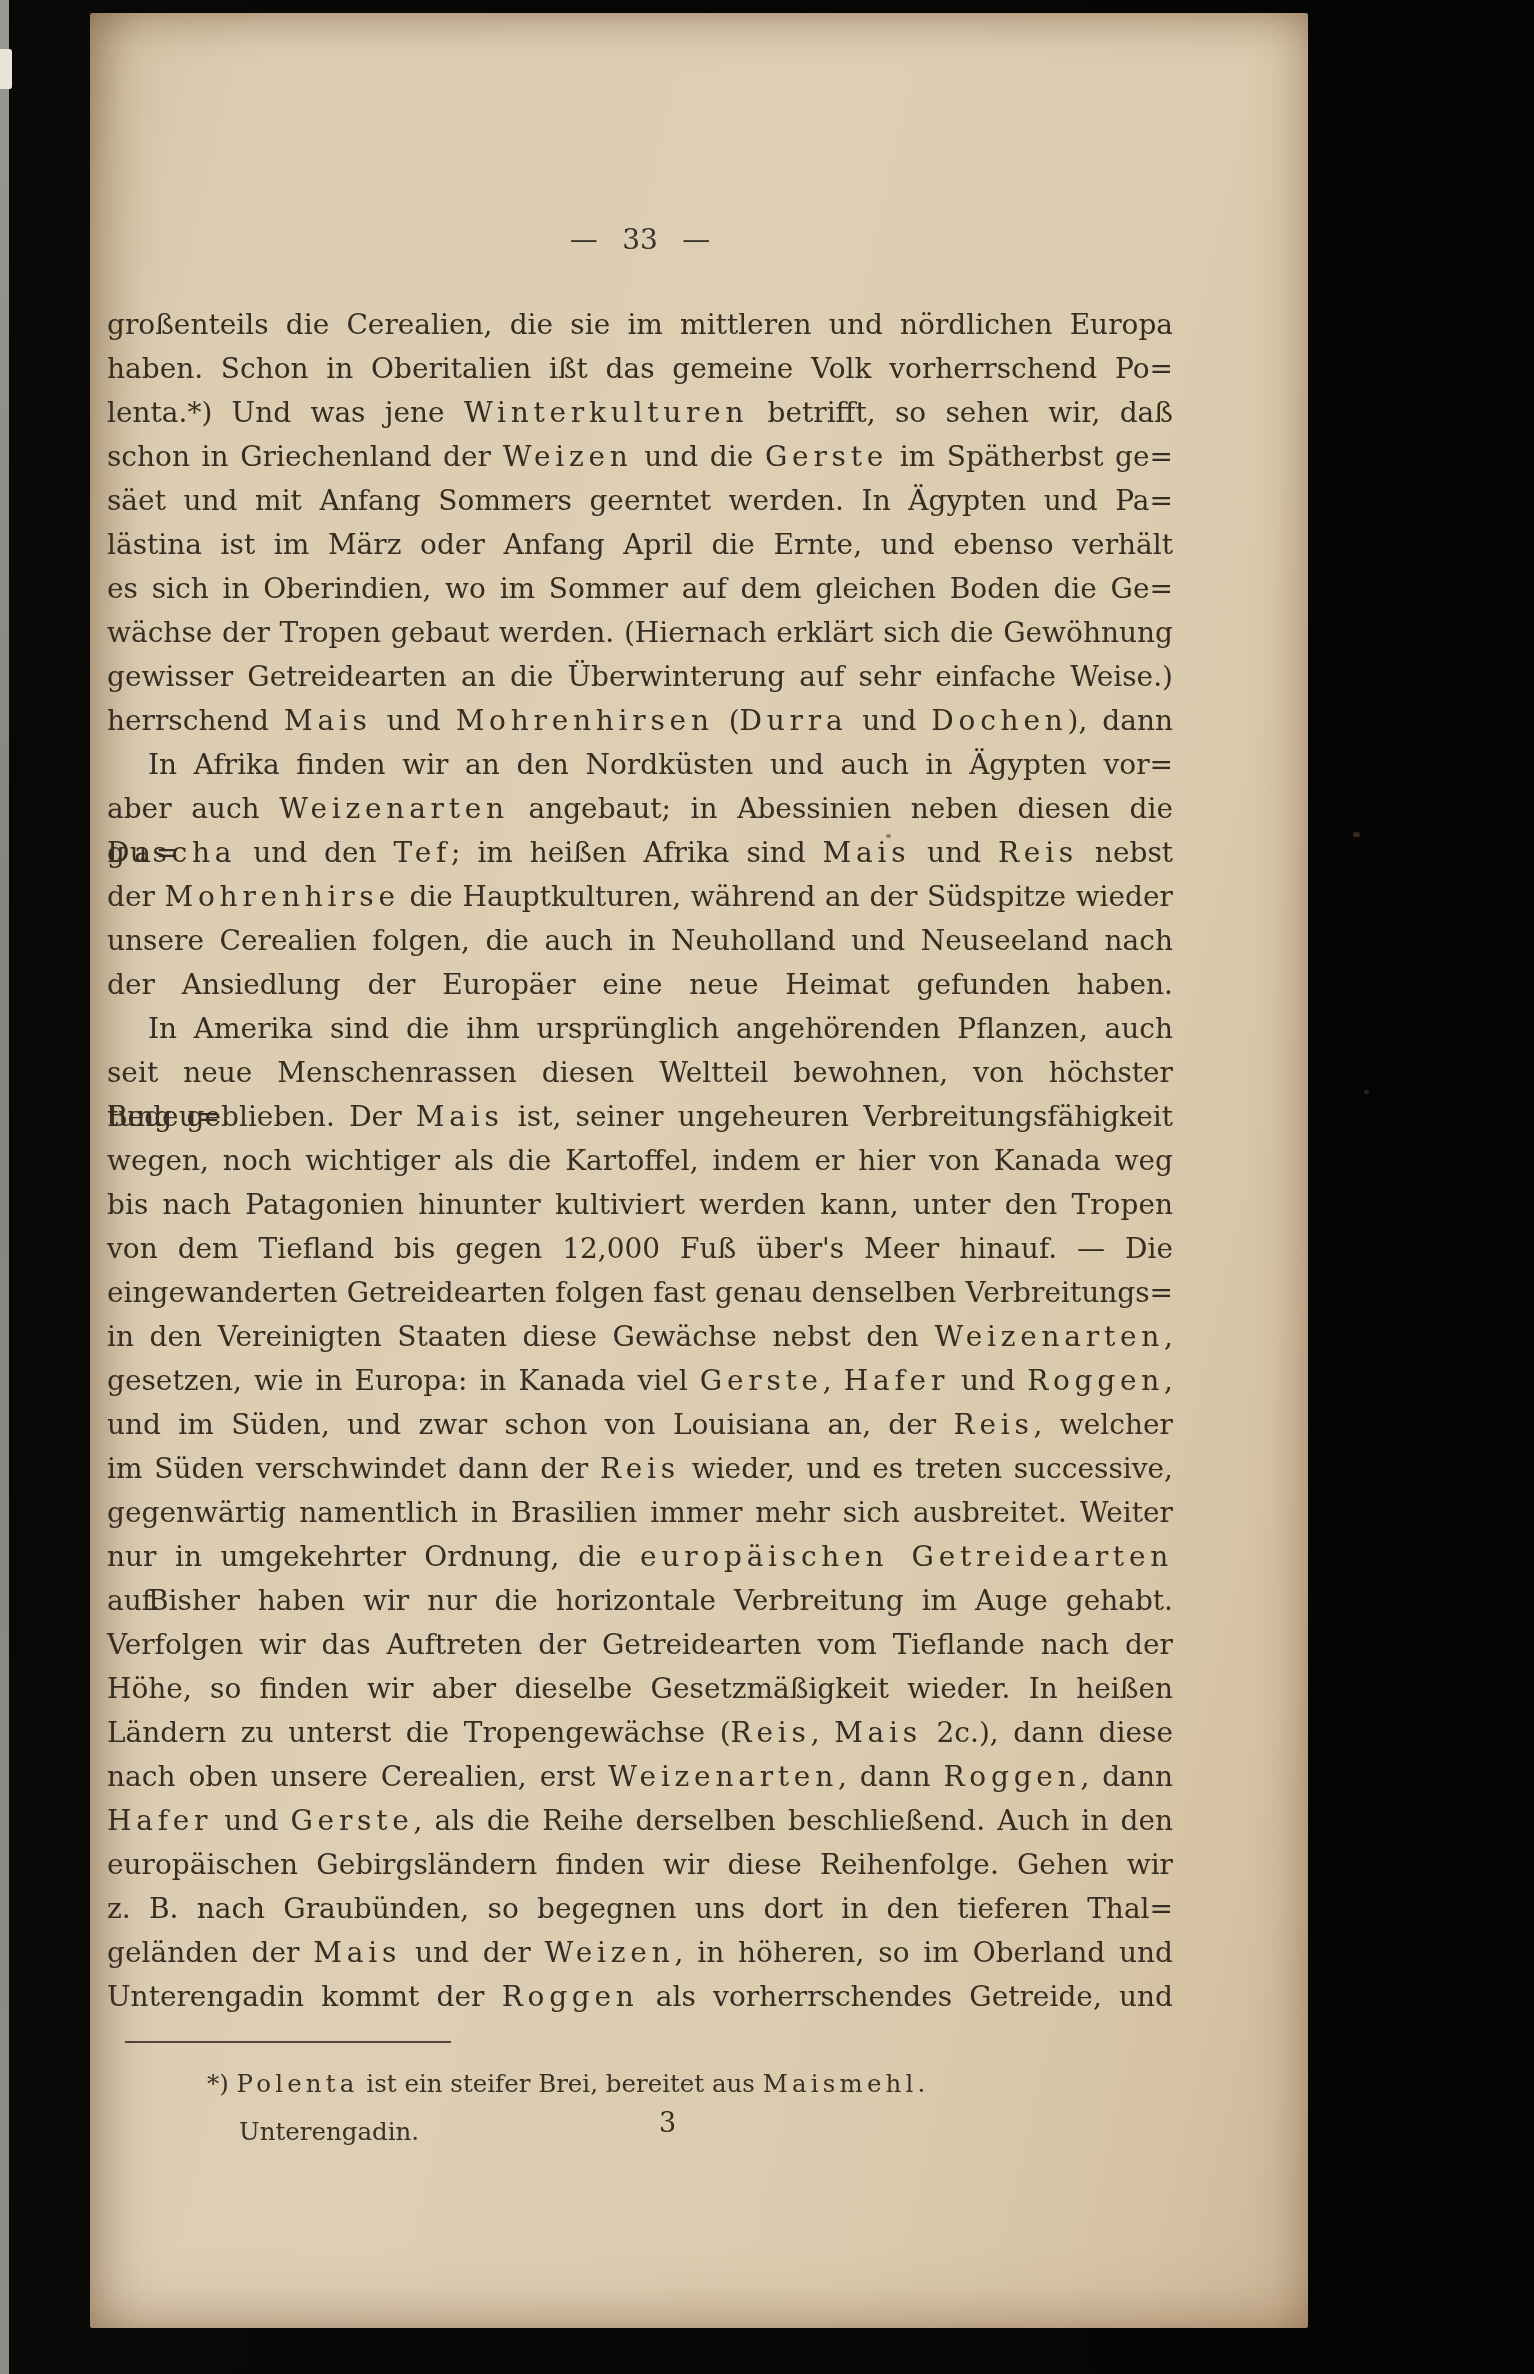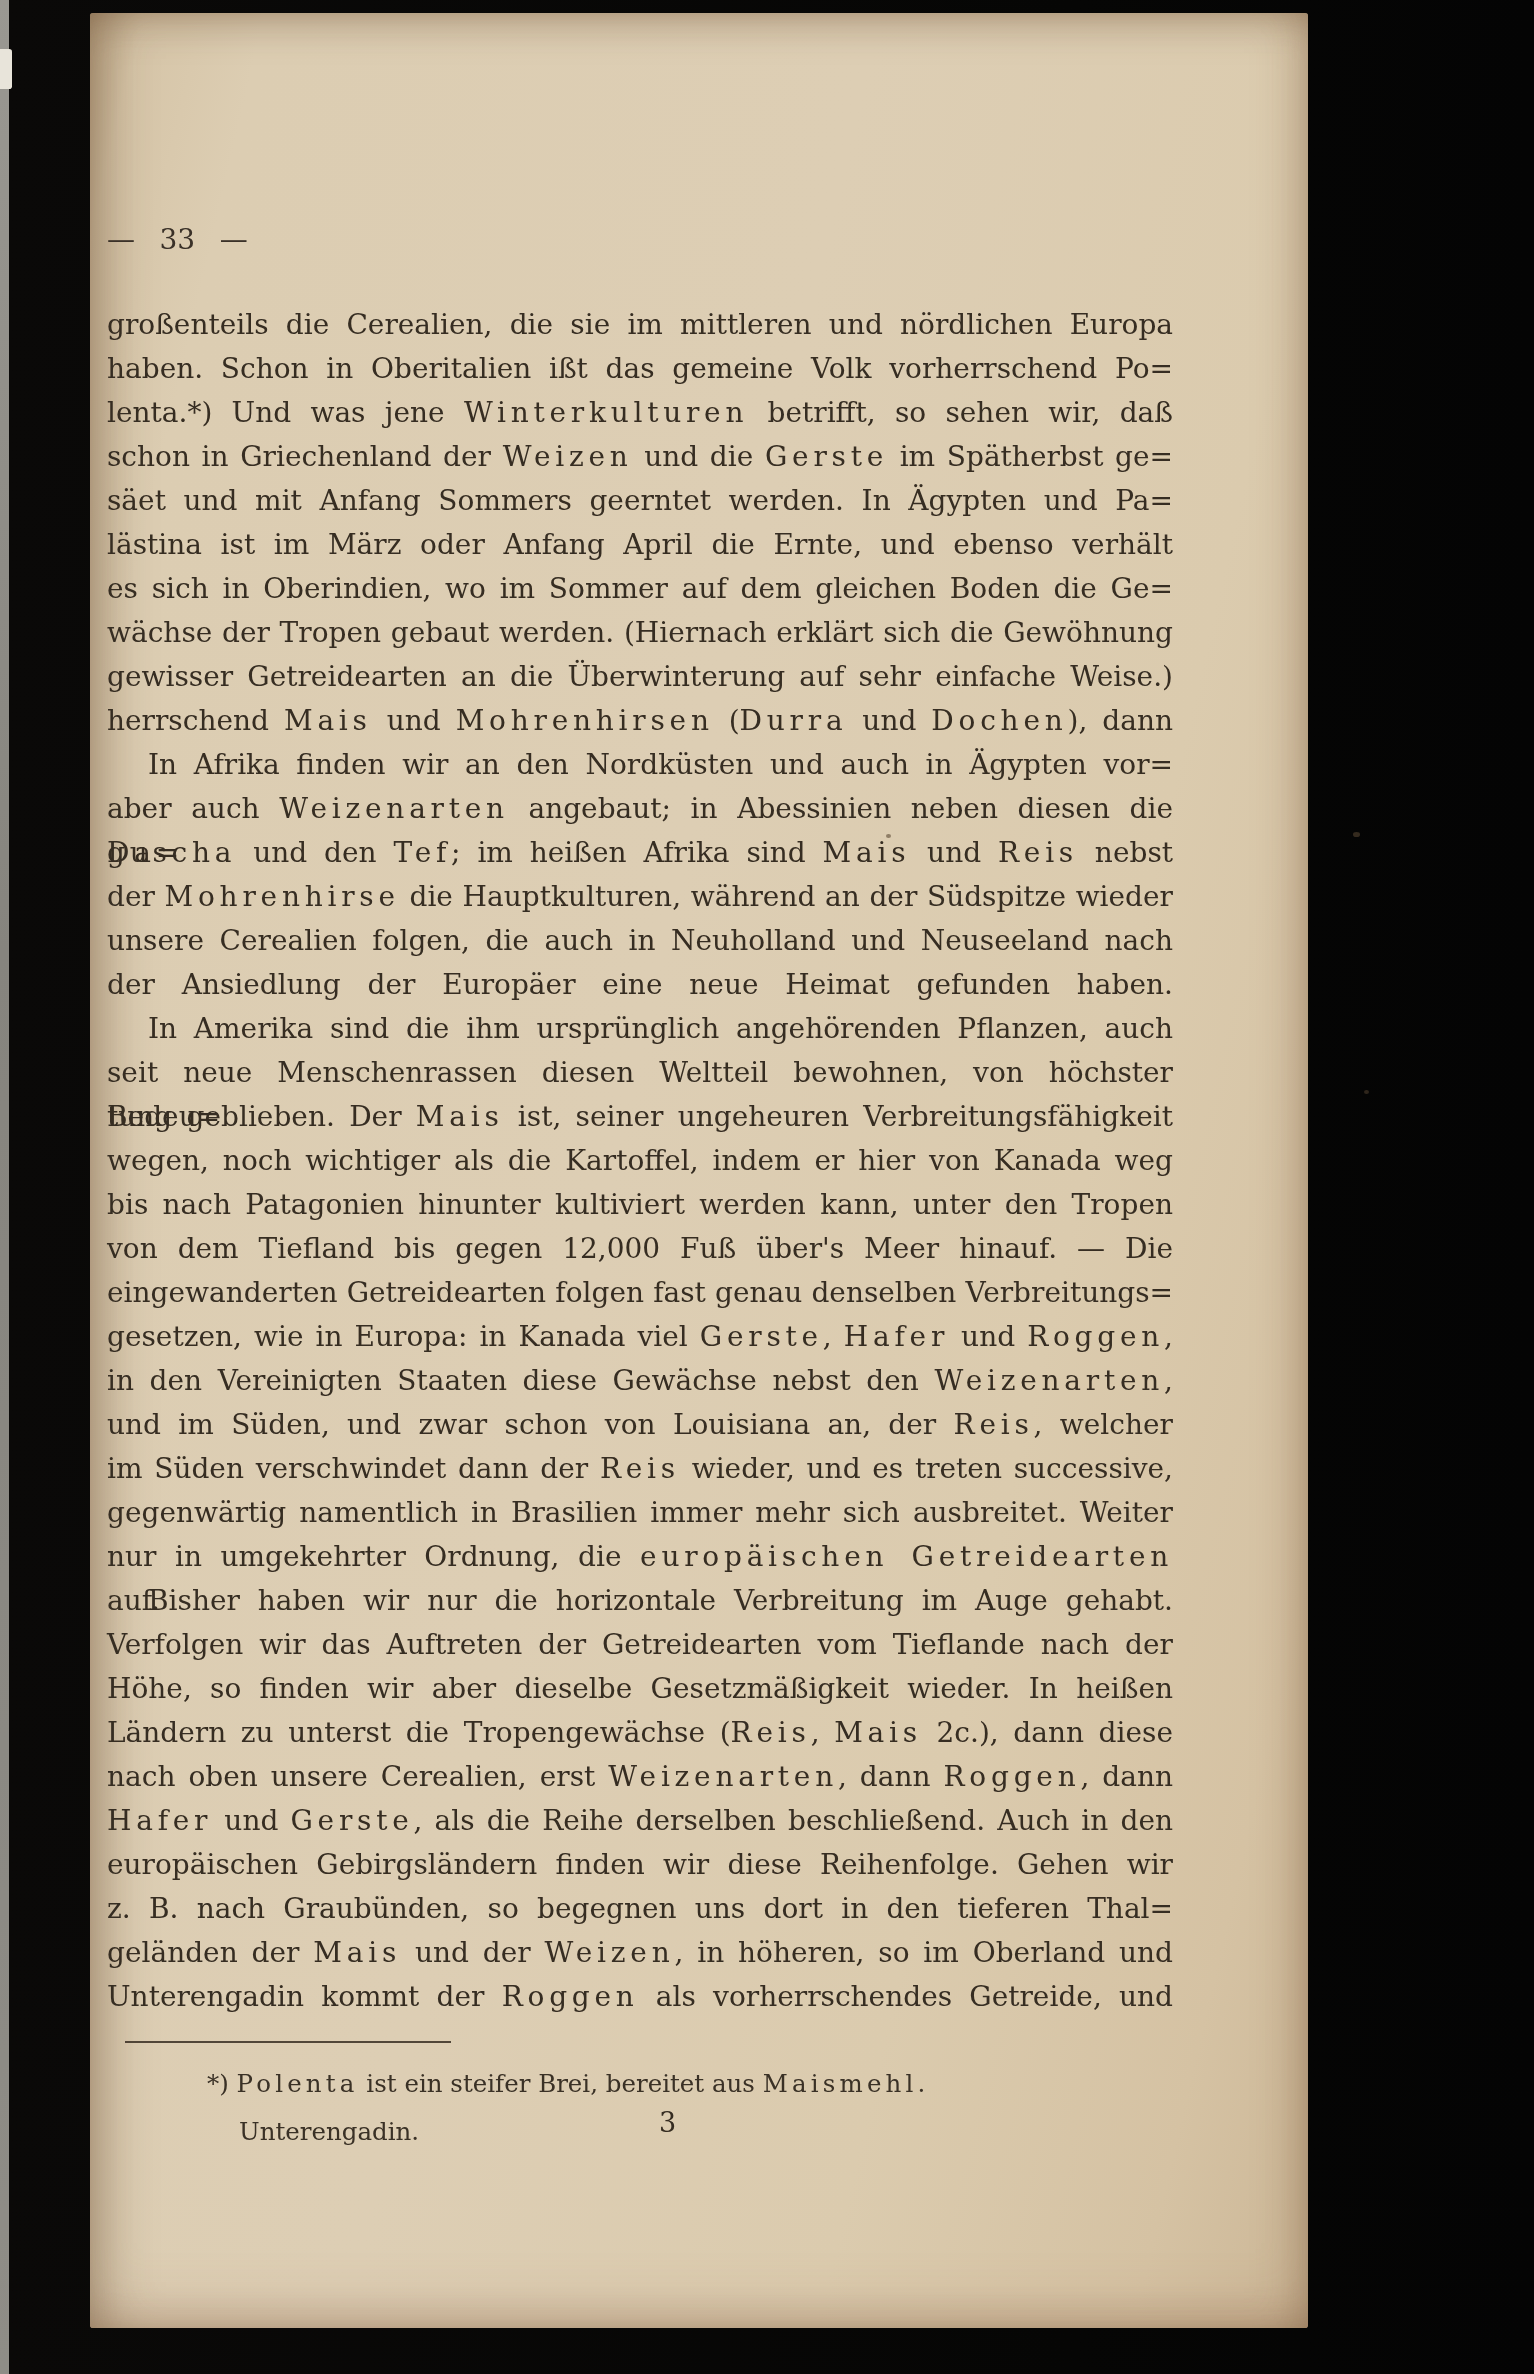--- a/index.html
+++ b/index.html
@@ -24,21 +24,21 @@
     border-radius:2.8px;
     box-shadow:
       inset 30px 0 56px -21px rgba(86,58,30,.40),
       inset -24.5px 0 52px -22.6px rgba(110,80,50,.38),
       inset 0 24.5px 47px -24.5px rgba(120,90,60,.38),
       inset 0 -32px 66px -26px rgba(150,100,70,.32);
     color:#352c21;
   }
   .page-header{
     position:absolute;left:17px;top:211px;width:1066px;
-    font-size:28px;line-height:32px;color:#3a3128;
+    text-align:center;font-size:28px;line-height:32px;color:#3a3128;
   }
   .page-header .gap{margin:0 24.5px;}
   .text-block{
     position:absolute;left:17px;top:290px;width:1066px;
     font-size:28px;color:#362d22;
   }
   .line{
     height:44px;line-height:44px;
     text-align:justify;text-align-last:justify;
     white-space:normal;
@@ -95,22 +95,22 @@
         <div class="line"><span>der </span><span class="sp">Mohrenhirse</span><span> die Hauptkulturen, während an der Südspitze wieder</span></div>
         <div class="line"><span>unsere Cerealien folgen, die auch in Neuholland und Neuseeland nach</span></div>
         <div class="line"><span>der Ansiedlung der Europäer eine neue Heimat gefunden haben.</span></div>
         <div class="line indent"><span>In Amerika sind die ihm ursprünglich angehörenden Pflanzen, auch</span></div>
         <div class="line"><span>seit neue Menschenrassen diesen Weltteil bewohnen, von höchster Bedeu=</span></div>
         <div class="line"><span>tung geblieben.  Der </span><span class="sp">Mais</span><span> ist, seiner ungeheuren Verbreitungsfähigkeit</span></div>
         <div class="line"><span>wegen, noch wichtiger als die Kartoffel, indem er hier von Kanada weg</span></div>
         <div class="line"><span>bis nach Patagonien hinunter kultiviert werden kann, unter den Tropen</span></div>
         <div class="line"><span>von dem Tiefland bis gegen 12,000 Fuß über's Meer hinauf. — Die</span></div>
         <div class="line"><span>eingewanderten Getreidearten folgen fast genau denselben Verbreitungs=</span></div>
+        <div class="line"><span>in den Vereinigten Staaten diese Gewächse nebst den </span><span class="sp">Weizenarten</span><span>,</span></div>
         <div class="line"><span>gesetzen, wie in Europa: in Kanada viel </span><span class="sp">Gerste</span><span>, </span><span class="sp">Hafer</span><span> und </span><span class="sp">Roggen</span><span>,</span></div>
-        <div class="line"><span>in den Vereinigten Staaten diese Gewächse nebst den </span><span class="sp">Weizenarten</span><span>,</span></div>
         <div class="line"><span>und im Süden, und zwar schon von Louisiana an, der </span><span class="sp">Reis</span><span>, welcher</span></div>
         <div class="line"><span>im Süden verschwindet dann der </span><span class="sp">Reis</span><span> wieder, und es treten successive,</span></div>
         <div class="line"><span>gegenwärtig namentlich in Brasilien immer mehr sich ausbreitet.  Weiter</span></div>
         <div class="line"><span>nur in umgekehrter Ordnung, die </span><span class="sp">europäischen Getreidearten</span><span> auf.</span></div>
         <div class="line indent"><span>Bisher haben wir nur die horizontale Verbreitung im Auge gehabt.</span></div>
         <div class="line"><span>Verfolgen wir das Auftreten der Getreidearten vom Tieflande nach der</span></div>
         <div class="line"><span>Höhe, so finden wir aber dieselbe Gesetzmäßigkeit wieder.  In heißen</span></div>
         <div class="line"><span>Ländern zu unterst die Tropengewächse (</span><span class="sp">Reis</span><span>, </span><span class="sp">Mais</span><span> 2c.), dann diese</span></div>
         <div class="line"><span>nach oben unsere Cerealien, erst </span><span class="sp">Weizenarten</span><span>, dann </span><span class="sp">Roggen</span><span>, dann</span></div>
         <div class="line"><span class="sp">Hafer</span><span> und </span><span class="sp">Gerste</span><span>, als die Reihe derselben beschließend.  Auch in den</span></div>

